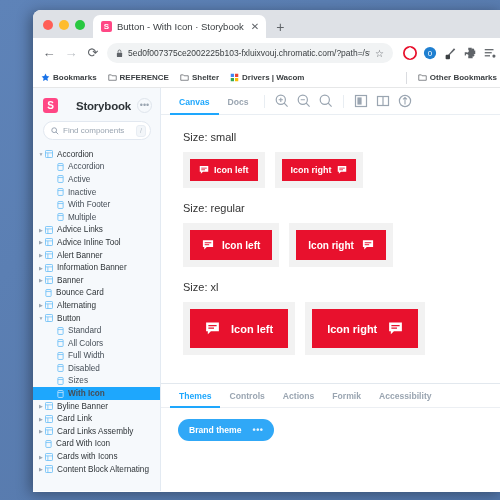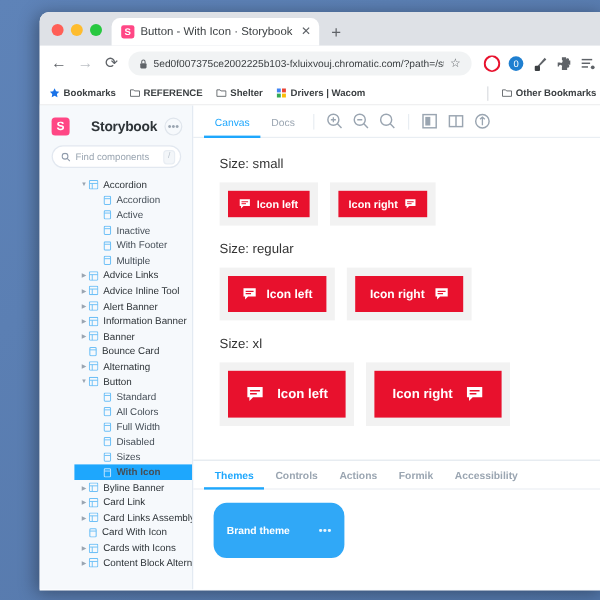--- a/index.html
+++ b/index.html
@@ -187,21 +187,20 @@
     flex: none;
   }
   .sb-tree { flex: 1; overflow: hidden; padding-bottom: 4px; }
   .row {
     display: flex; align-items: center;
     height: 12.6px;
     font-size: 8.2px;
     color: #2e3438;
     padding-left: 4px;
     white-space: nowrap;
-    margin-left: 29px;
   }
   .row.sel { background: #1ea7fd; color: #fff; font-weight: bold; }
   .row.sel .leaf-ico { color: #bde3ff; }
   .caret {
     width: 8px; flex: none;
     color: #9aa5b1; font-size: 5px;
     text-align: center;
   }
   .caret.open { color: #9aa5b1; }
   .grp-ico { flex: none; margin-right: 4px; width: 8px; height: 8px; }
@@ -225,21 +224,21 @@
   #main { flex: 1; display: flex; flex-direction: column; background: #fff; min-width: 0; }
   .toolbar {
     height: 27px;
     background: #fff;
     border-bottom: 1px solid #e9eef3;
     display: flex; align-items: center;
     padding-left: 9px;
     gap: 0;
   }
   .ttab {
-    font-size: 8.6px; font-weight: normal;
+    font-size: 8.6px; font-weight: bold;
     color: #9aa5b1;
     height: 27px; line-height: 28px;
     padding: 0 9px;
     border-bottom: 2px solid transparent;
     white-space: nowrap;
   }
   .ttab.active { color: #1ea7fd; border-bottom-color: #1ea7fd; }
   .tsep { width: 1px; height: 13px; background: #e8edf2; margin: 0 6px; flex: none;}
   .ticon { width: 16px; height: 16px; color: #9aa5b1; margin: 0 3px; flex: none; }
 
@@ -271,26 +270,26 @@
   .atab {
     font-size: 8.6px; font-weight: bold; color: #9aa5b1;
     height: 24px; line-height: 25px;
     padding: 0 9px;
     border-bottom: 2px solid transparent;
     white-space: nowrap;
   }
   .atab.active { color: #1ea7fd; border-bottom-color: #1ea7fd; }
   .addon-body { padding: 11px 0 0 17px; }
   .pill {
-    display: inline-flex; align-items: center; gap: 24px;
+    display: inline-flex; align-items: center; gap: 11px;
     background: #30a8f7;
     color: #fff;
     font-size: 8.6px; font-weight: bold;
     border-radius: 11px;
-    padding: 18px 11px;
+    padding: 6px 11px;
   }
   .pill-dots { font-size: 9px; letter-spacing: .5px; opacity: .9; }
 </style>
 </head>
 <body>
 
 <div id="desktop">
   <div id="window">
 
     <div class="tabstrip">

